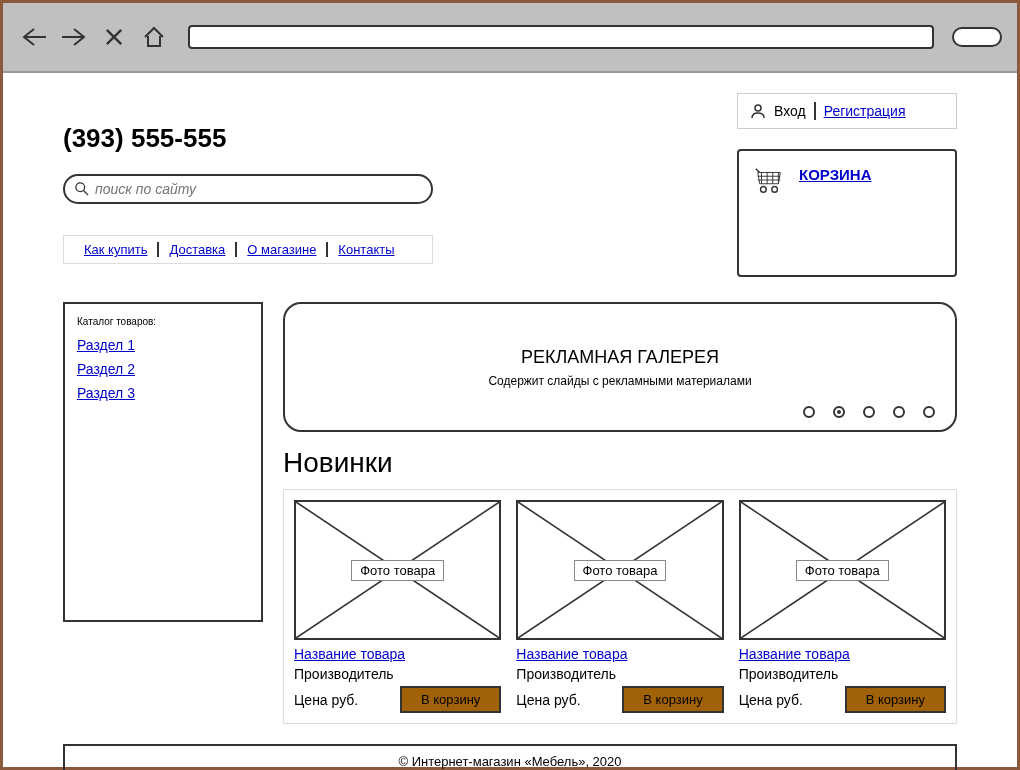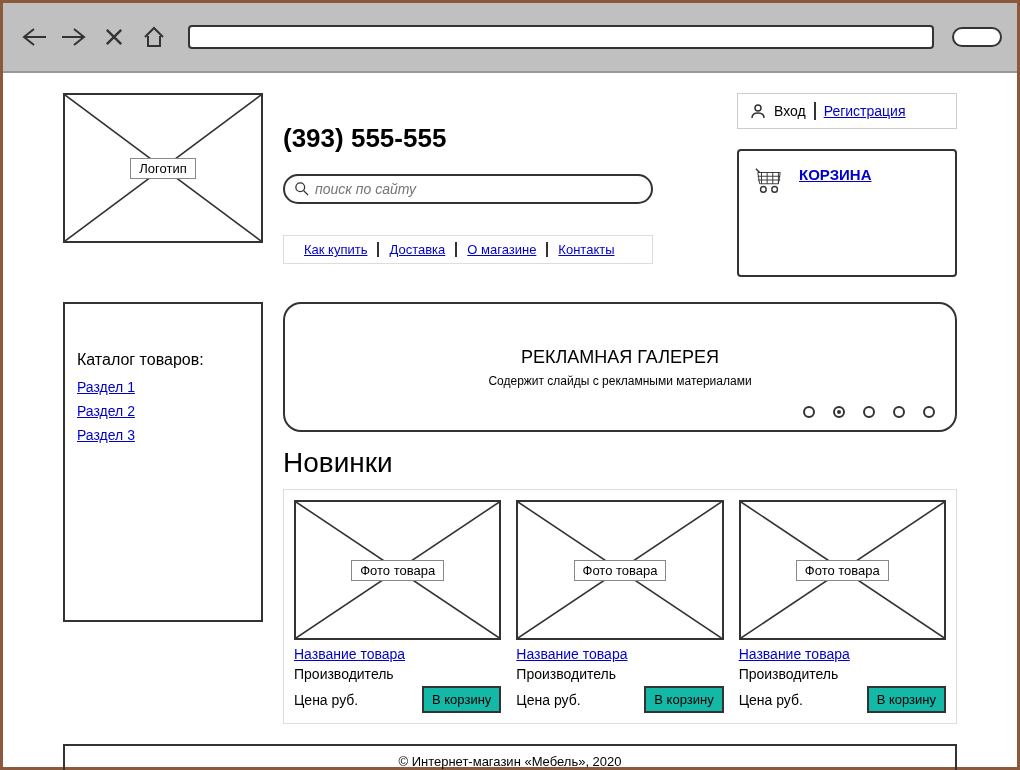--- a/index.html
+++ b/index.html
@@ -28,38 +28,38 @@
 .auth-box { border: 1px solid #ccc; padding: 8px 12px; display: flex; align-items: center; gap: 8px; margin-bottom: 20px; }
 .auth-box .divider { width: 2px; height: 18px; background: #333; }
 .auth-box a { color: #0000cc; text-decoration: underline; font-size: 14px; }
 .auth-box span.login { font-weight: normal; font-size: 14px; }
 .user-icon { width: 16px; height: 16px; }
 .cart-box { border: 2px solid #333; border-radius: 4px; padding: 15px; height: 128px; display: flex; align-items: flex-start; gap: 15px; }
 .cart-icon { width: 30px; height: 28px; }
 .cart-link { color: #0000cc; text-decoration: underline; font-weight: bold; font-size: 15px; }
 .main-row { display: flex; gap: 20px; margin-top: 25px; }
 .catalog { width: 200px; border: 2px solid #333; padding: 12px; height: 320px; }
-.catalog-title { font-size: 16px; margin-bottom: 10px; margin-top: 35px; }
+.catalog-title { font-size: 10px; margin-bottom: 10px; }
 .catalog a { display: block; color: #0000cc; text-decoration: underline; font-size: 14px; margin-bottom: 8px; }
 .content { flex: 1; }
 .gallery { border: 2px solid #333; border-radius: 18px; height: 130px; padding: 36px; position: relative; display: flex; flex-direction: column; align-items: center; justify-content: center; }
 .gallery-title { font-size: 18px; margin-bottom: 6px; }
 .gallery-sub { font-size: 12px; }
 .dots { position: absolute; bottom: 12px; right: 20px; display: flex; gap: 18px; }
 .dot { width: 12px; height: 12px; border: 2px solid #333; border-radius: 50%; }
 .dot.active::after { content: ''; display: block; width: 4px; height: 4px; background: #333; border-radius: 50%; margin: 2px auto; }
 .section-title { font-size: 28px; margin: 15px 0 10px; }
 .products { display: flex; gap: 15px; border: 1px solid #ddd; padding: 10px; }
 .product { flex: 1; }
 .product-img { width: 100%; height: 140px; margin-bottom: 6px; }
 .product-name { color: #0000cc; text-decoration: underline; font-size: 14px; margin-bottom: 4px; display: block; }
 .product-maker { font-size: 14px; margin-bottom: 4px; }
 .product-bottom { display: flex; justify-content: space-between; align-items: center; }
 .product-price { font-size: 14px; }
-.add-cart { border: 2px solid #333; background: #14b8a6; padding: 4px 8px; font-family: inherit; font-size: 13px; cursor: pointer; }
+.add-cart { border: 2px solid #333; background: #a16207; padding: 4px 19px; font-family: inherit; font-size: 13px; cursor: pointer; }
 .footer { border: 2px solid #333; text-align: center; padding: 8px; margin-top: 20px; font-size: 13px; }
 </style>
 </head>
 <body>
 
 <div class="frame">
   <div class="browser-chrome">
     <div class="nav-btn">
       <svg viewBox="0 0 28 24">
           <path d="M14 4 L4 12 L14 20 M4 12 H26" stroke="#333" stroke-width="2" fill="none"></path>
@@ -79,27 +79,20 @@
       <svg viewBox="0 0 24 24">
           <path d="M3 12 L12 3 L21 12 M6 11 V21 H18 V11" stroke="#333" stroke-width="2" fill="none"></path>
         </svg>
     </div>
     <div class="url-bar"></div>
     <div class="search-oval"></div>
   </div>
 
   <div class="page-body">
     <div class="top-row">
-      <div class="img-placeholder logo-box">
-        <svg class="cross" preserveAspectRatio="none" viewBox="0 0 100 100">
-            <line x1="0" y1="0" x2="100" y2="100" stroke="#333" stroke-width="1"></line>
-            <line x1="100" y1="0" x2="0" y2="100" stroke="#333" stroke-width="1"></line>
-          </svg>
-        <span class="img-label">Логотип</span>
-      </div>
       <div class="mid-col">
         <div class="phone">(393) 555-555</div>
         <div class="site-search">
           <svg class="mag-icon" viewBox="0 0 16 16">
               <circle cx="6" cy="6" r="5" stroke="#333" stroke-width="1.5" fill="none"></circle>
               <line x1="10" y1="10" x2="15" y2="15" stroke="#333" stroke-width="1.5"></line>
             </svg>
           <input type="text" placeholder="поиск по сайту" style="">
         </div>
         <div class="info-links">

